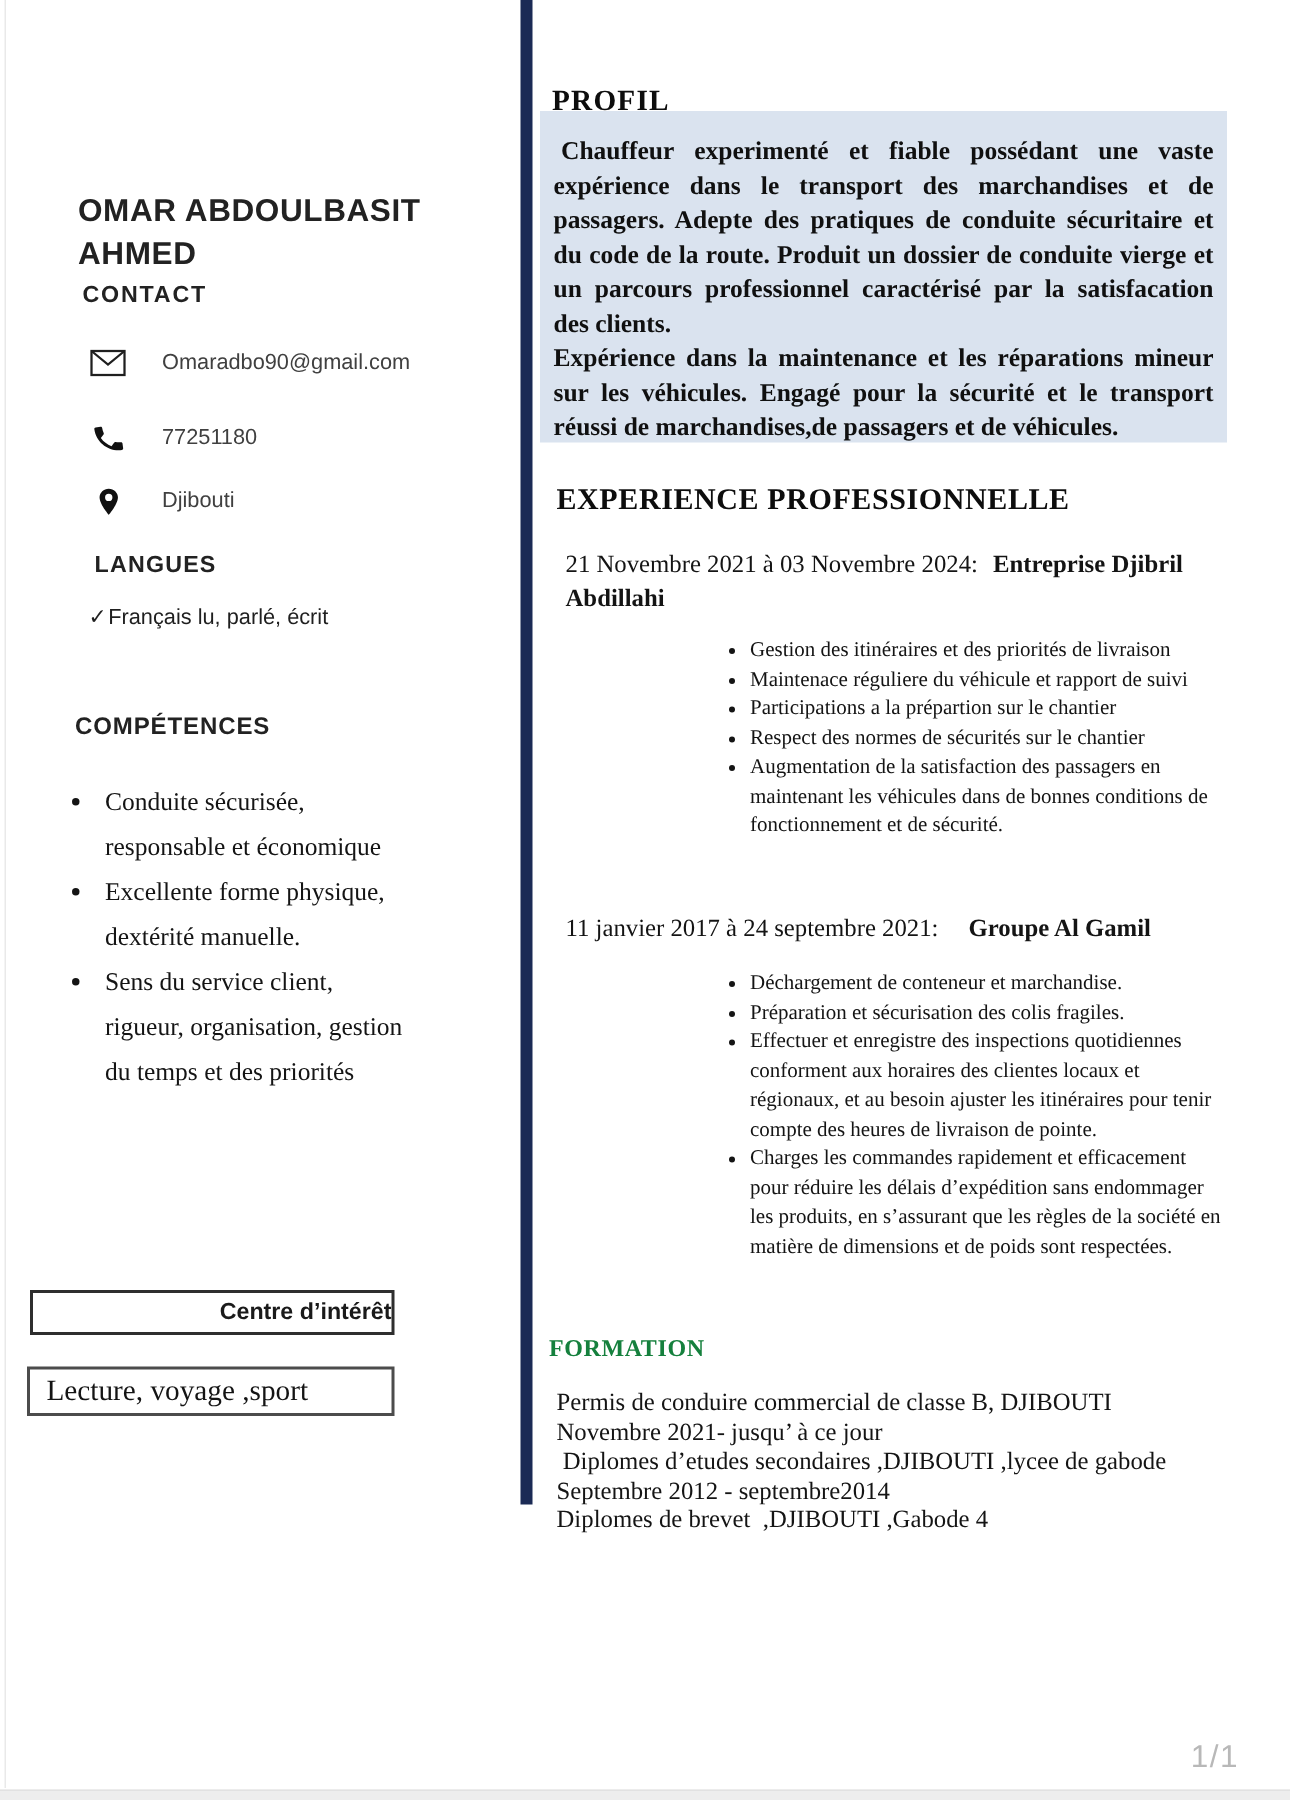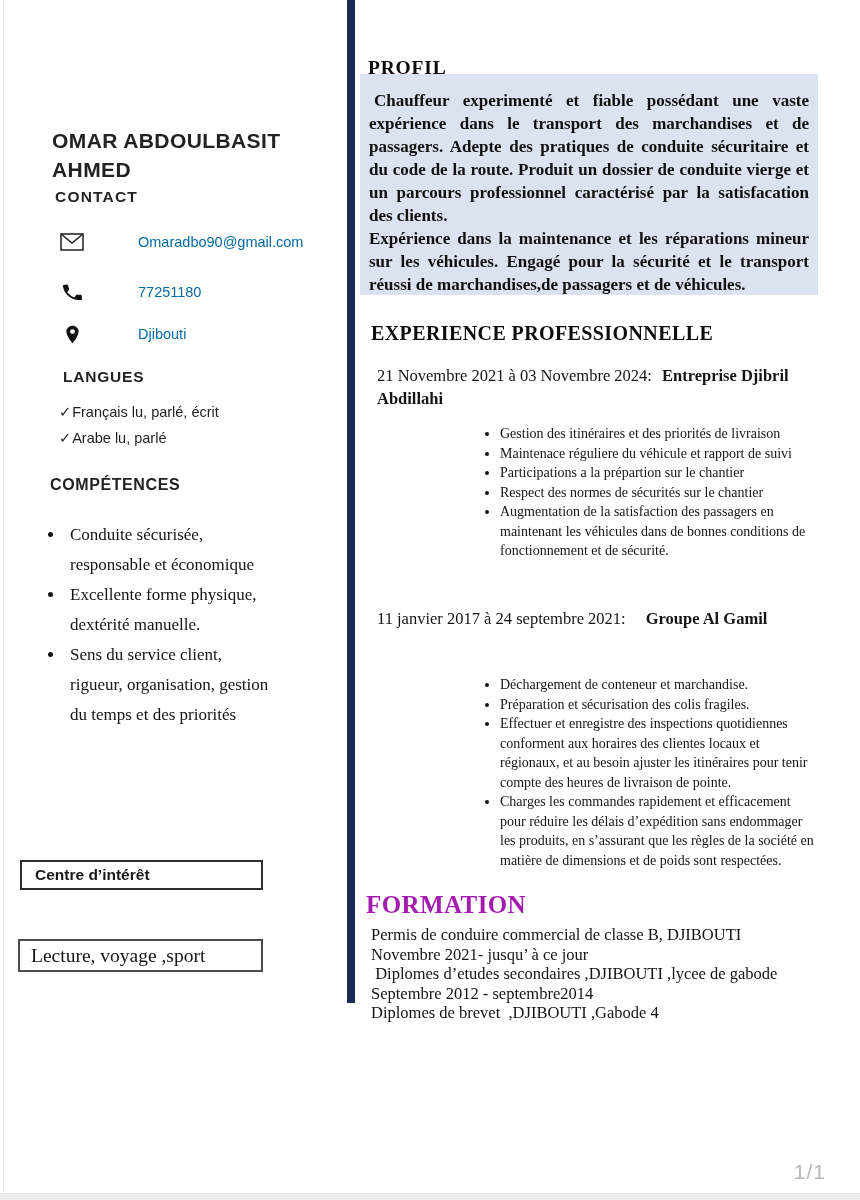--- a/index.html
+++ b/index.html
@@ -36,21 +36,21 @@
   }
   .contact-heading {
     position: absolute; left: 55px; top: 188px;
     font-weight: bold; font-size: 15.5px; letter-spacing: 1.2px; color: #222;
   }
   .contact-row {
     position: absolute; left: 60px;
     display: flex; align-items: center; gap: 24px;
   }
   .contact-row .cicon { width: 24px; height: 24px; display: inline-flex; align-items: center; justify-content: center; }
-  .contact-row .cval { font-size: 14.5px; color: #0369a1; margin-left: 30px; }
+  .contact-row .cval { font-size: 14.5px; color: #404040; }
   .row-email { top: 230px; }
   .row-phone { top: 280px; }
   .row-location { top: 322px; justify-content: flex-end; }
 
   .langues-heading {
     position: absolute; left: 63px; top: 368px;
     font-weight: bold; font-size: 15.5px; letter-spacing: 0.8px; color: #222;
   }
   .langues-list { position: absolute; left: 59px; top: 399px; list-style: none; }
   .langues-list li { font-size: 14.5px; line-height: 26px; color: #1f1f1f; }
@@ -64,29 +64,29 @@
     position: absolute; left: 40px; top: 520px; width: 238px;
     font-family: "Liberation Serif", serif;
     font-size: 17px; line-height: 30px; color: #141414;
     padding-left: 25px;
   }
   .competences-list li { padding-left: 5px; }
 
   .interest-box1 {
     position: absolute; left: 20px; top: 860px; width: 243px; height: 30px;
     border: 2px solid #2e2e2e; background: #fff;
-    display: flex; align-items: center; padding-left: 13px;
-    font-weight: bold; font-size: 15.5px; color: #1a1a1a;
+    display: flex; align-items: center; 
+    font-weight: bold; font-size: 15.5px; color: #1a1a1a; justify-content: flex-end;
   }
   .interest-box2 {
     position: absolute; left: 18px; top: 911px; width: 245px; height: 33px;
     border: 2px solid #4c4c4c; background: #fff;
     display: flex; align-items: center; padding-left: 11px;
     font-family: "Liberation Serif", serif;
-    font-size: 19.5px; color: #141414; margin-top: 28px;
+    font-size: 19.5px; color: #141414;
   }
 
   
   .profil-heading {
     position: absolute; left: 368px; top: 57px;
     font-family: "Liberation Serif", serif;
     font-weight: bold; font-size: 19.5px; letter-spacing: 0.8px; color: #0d0d0d;
     z-index: 2;
   }
   .profil-box {
@@ -115,26 +115,26 @@
   .job-heading .company { font-weight: bold; padding-left: 10px; }
   .job2-heading .company { padding-left: 20px; }
 
   .job-bullets {
     position: absolute; left: 472px; width: 347px;
     font-family: "Liberation Serif", serif;
     font-size: 14px; line-height: 19.5px; color: #141414;
     padding-left: 28px; list-style: disc outside;
   }
   .job1-bullets { top: 424px; }
-  .job2-bullets { top: 646px; margin-top: 29px; }
+  .job2-bullets { top: 646px; }
 
   .formation-heading {
     position: absolute; left: 366px; top: 891px;
     font-family: "Liberation Serif", serif;
-    font-weight: bold; font-size: 25px; letter-spacing: 0.4px; color: #a21caf;
+    font-weight: bold; font-size: 16px; letter-spacing: 0.4px; color: #15803d;
   }
   .formation-lines {
     position: absolute; left: 371px; top: 925px; width: 450px;
   }
   .formation-lines div {
     font-family: "Liberation Serif", serif;
     font-size: 16.5px; line-height: 19.5px; color: #141414;
     white-space: pre-wrap;
   }
 </style>
@@ -175,21 +175,20 @@
   </span>
   <span class="cval">Djibouti</span>
 </div>
 
 <div class="langues-heading">LANGUES</div>
 
 <ul class="langues-list">
 
     <li><span class="check">✓</span><span>Français lu, parlé, écrit</span></li>
 
-    <li><span class="check">✓</span><span>Arabe lu, parlé</span></li>
   </ul>
 
 <div class="competences-heading">COMPÉTENCES</div>
 
 <ul class="competences-list">
 
     <li>Conduite sécurisée, responsable et économique</li>
 
     <li>Excellente forme physique, dextérité manuelle.</li>
 

